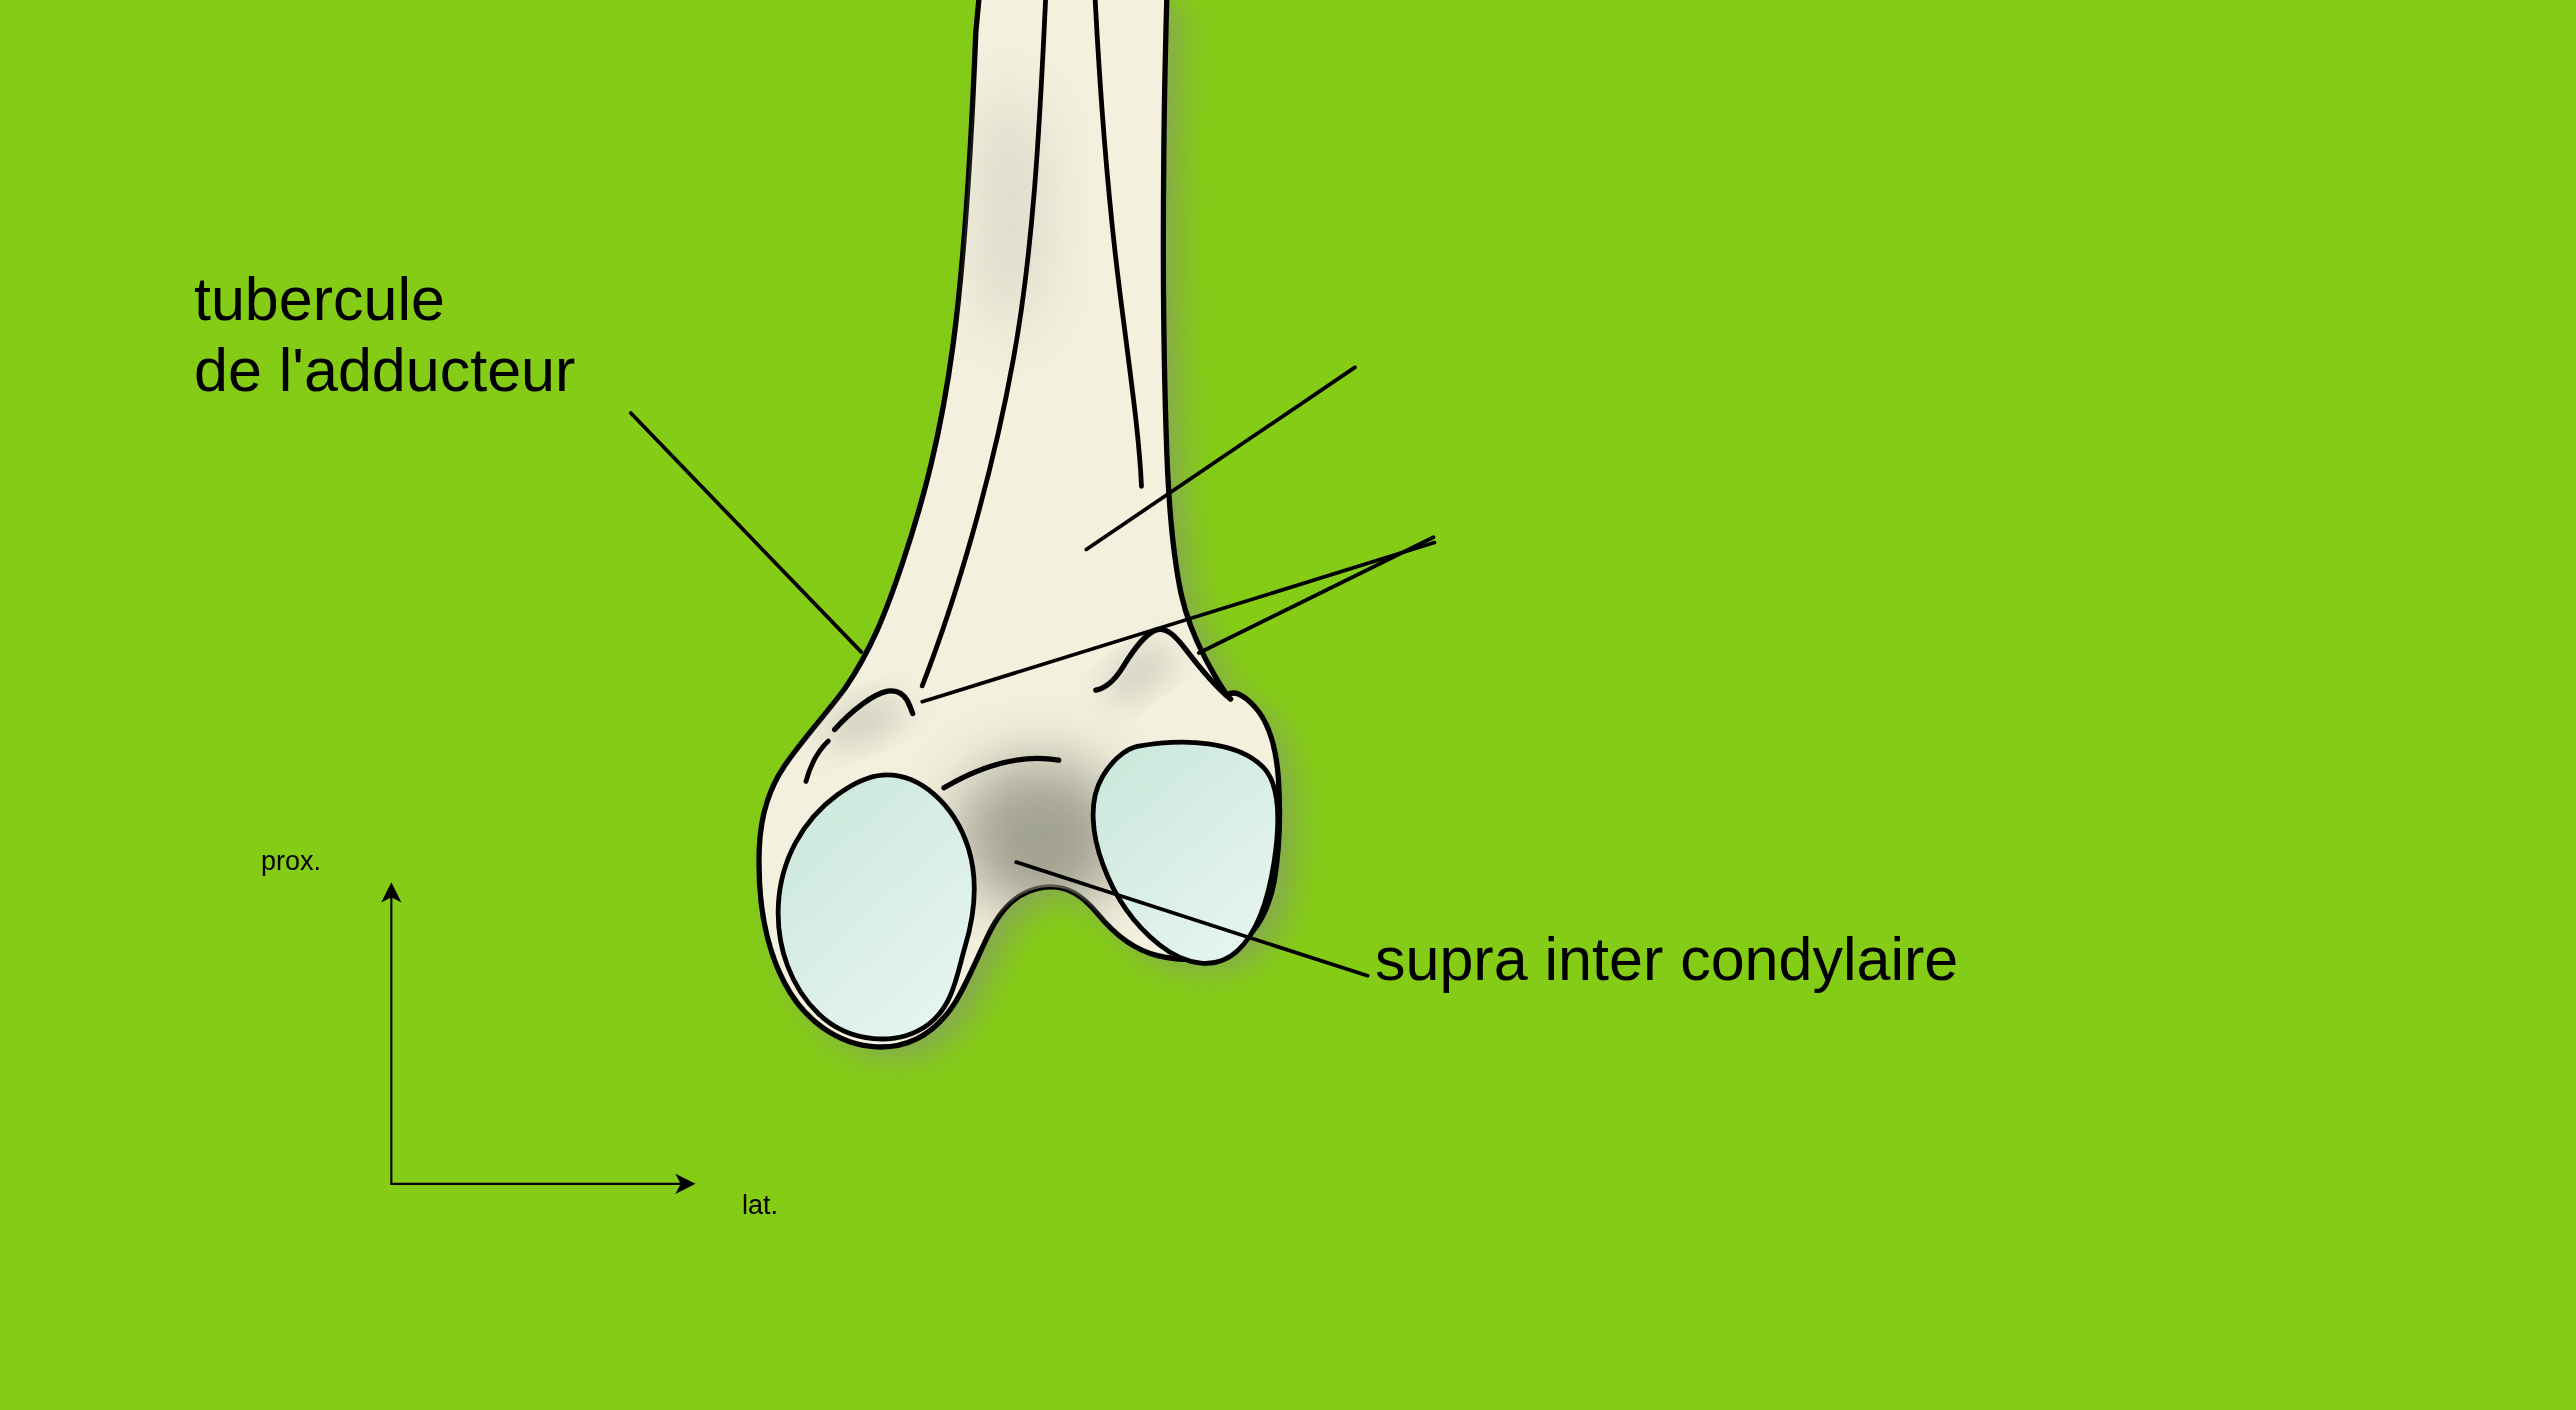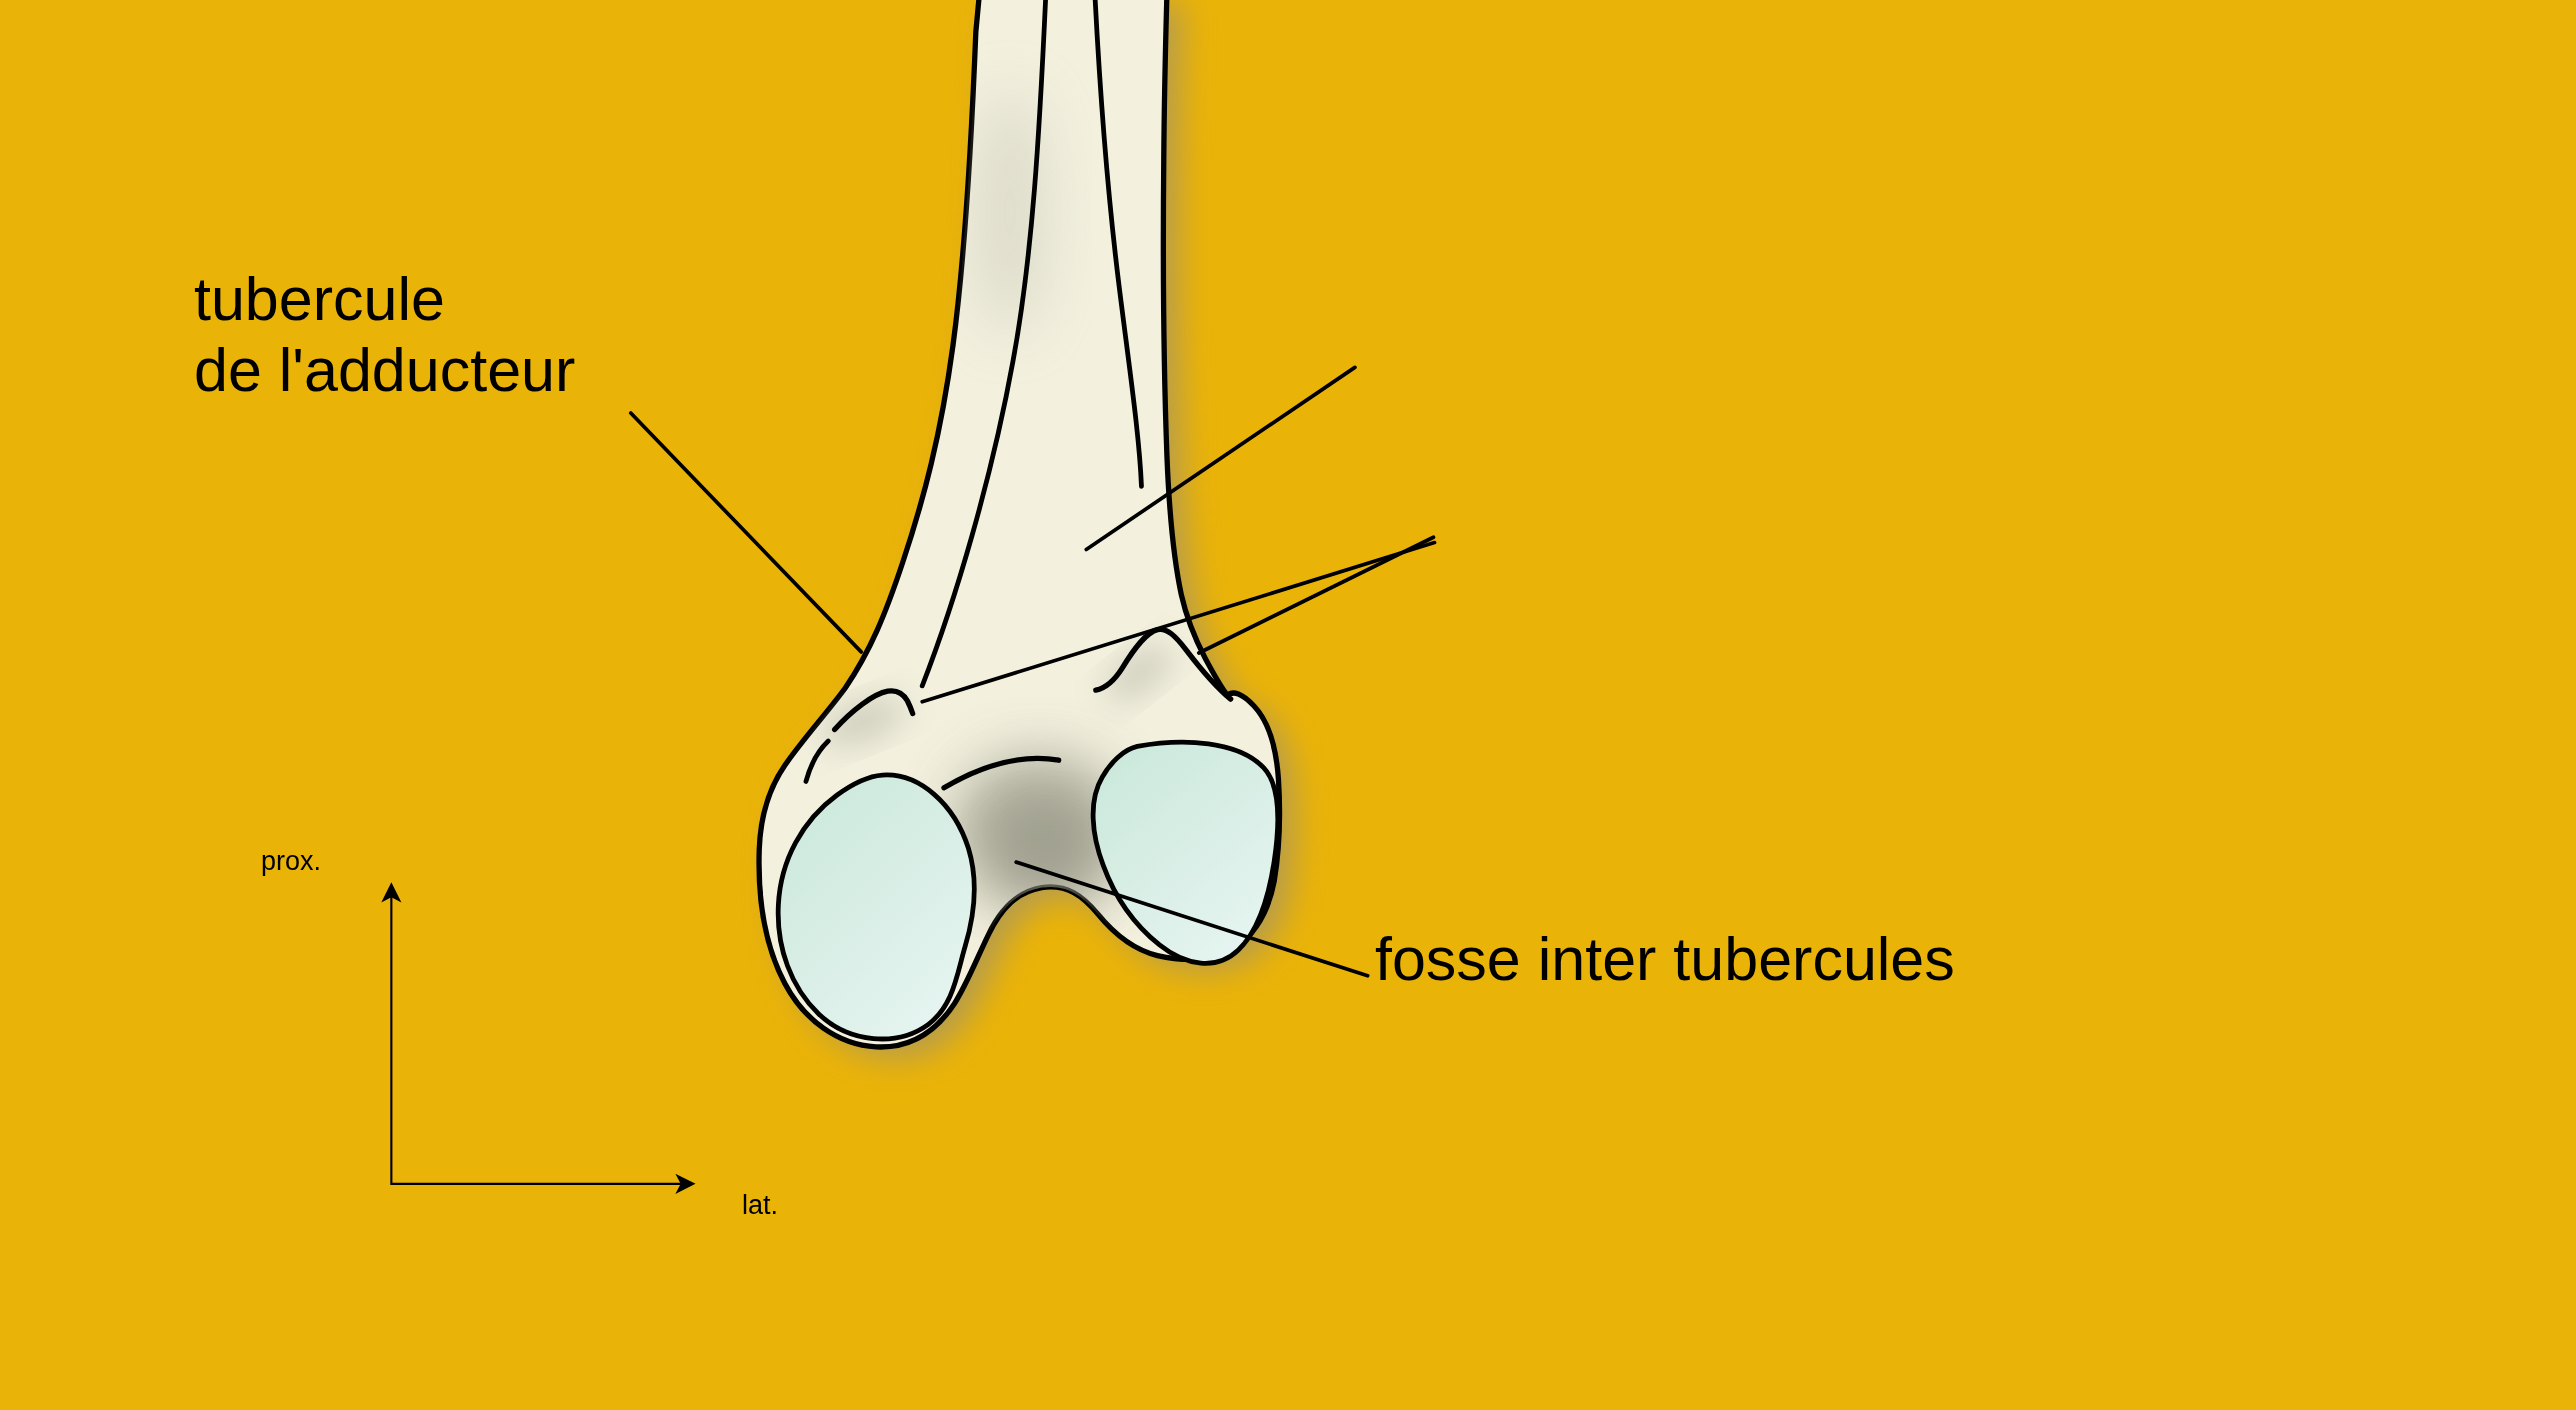--- a/index.html
+++ b/index.html
@@ -8,21 +8,21 @@
     background: #ffffff;
     width: 2576px;
     height: 1410px;
     overflow: hidden;
     font-family: "Liberation Sans", "DejaVu Sans", sans-serif;
   }
   #stage {
     position: relative;
     width: 2576px;
     height: 1410px;
-    background: #eab308;
+    background: #84cc16;
   }
   #bone-svg {
     position: absolute;
     left: 0; top: 0;
     width: 2576px;
     height: 1410px;
   }
   .label {
     position: absolute;
     color: #000000;
@@ -187,20 +187,20 @@
     </g>
   </svg>
 
   <div class="label" id="label-adductor">
     <span>tubercule</span><br>
     <span>de l'adducteur</span>
   </div>
 
 
 
-  <div class="label" id="label-fossa">fosse inter tubercules</div>
+  <div class="label" id="label-fossa">supra inter condylaire</div>
 
   <div class="label-small" id="label-prox">prox.</div>
 
   <div class="label-small" id="label-lat">lat.</div>
 
 </div>
 
 
 </body></html>

